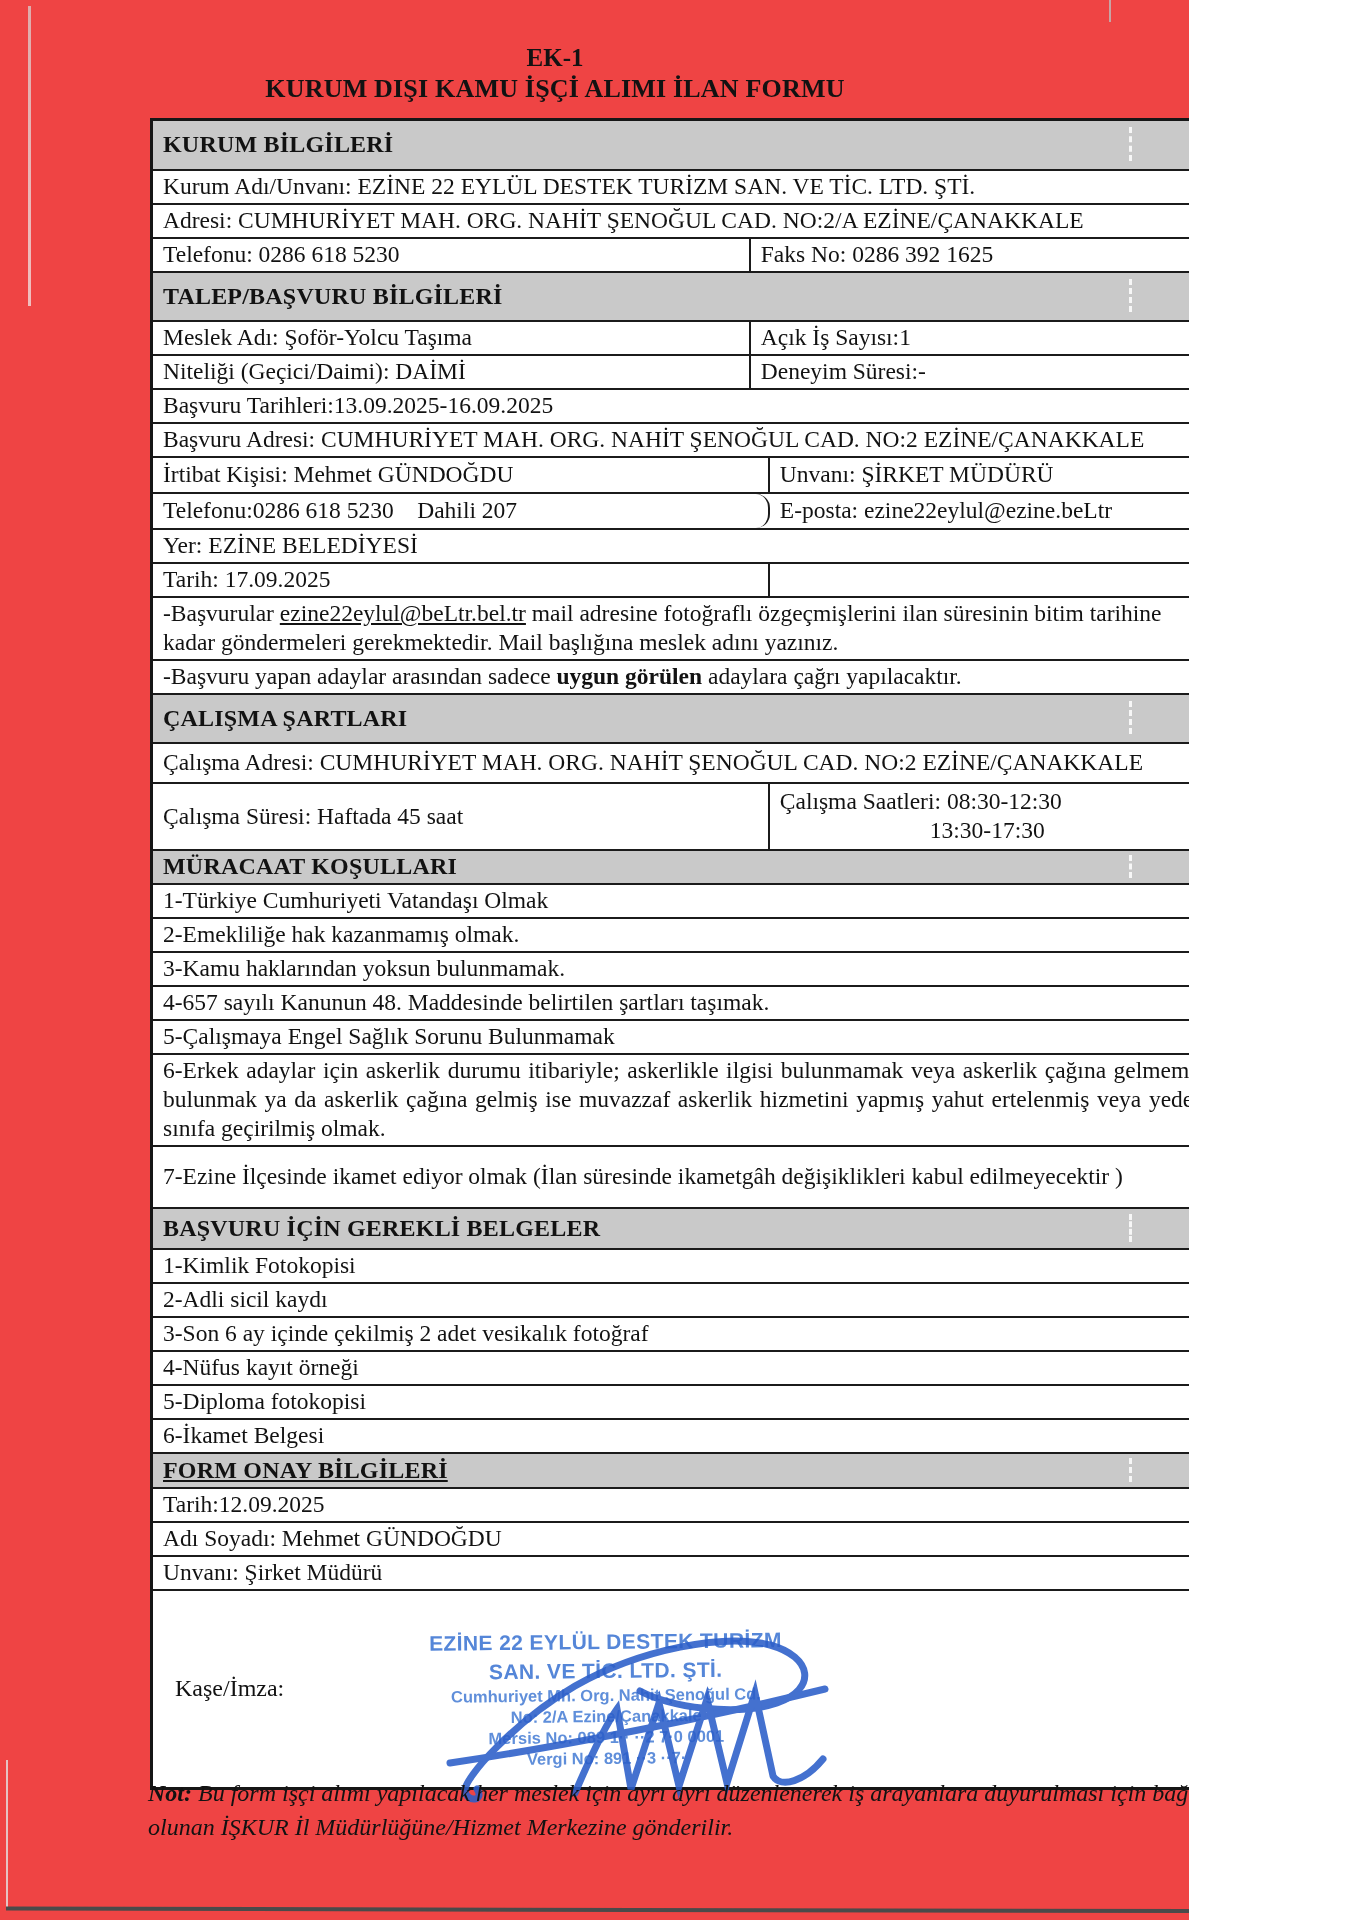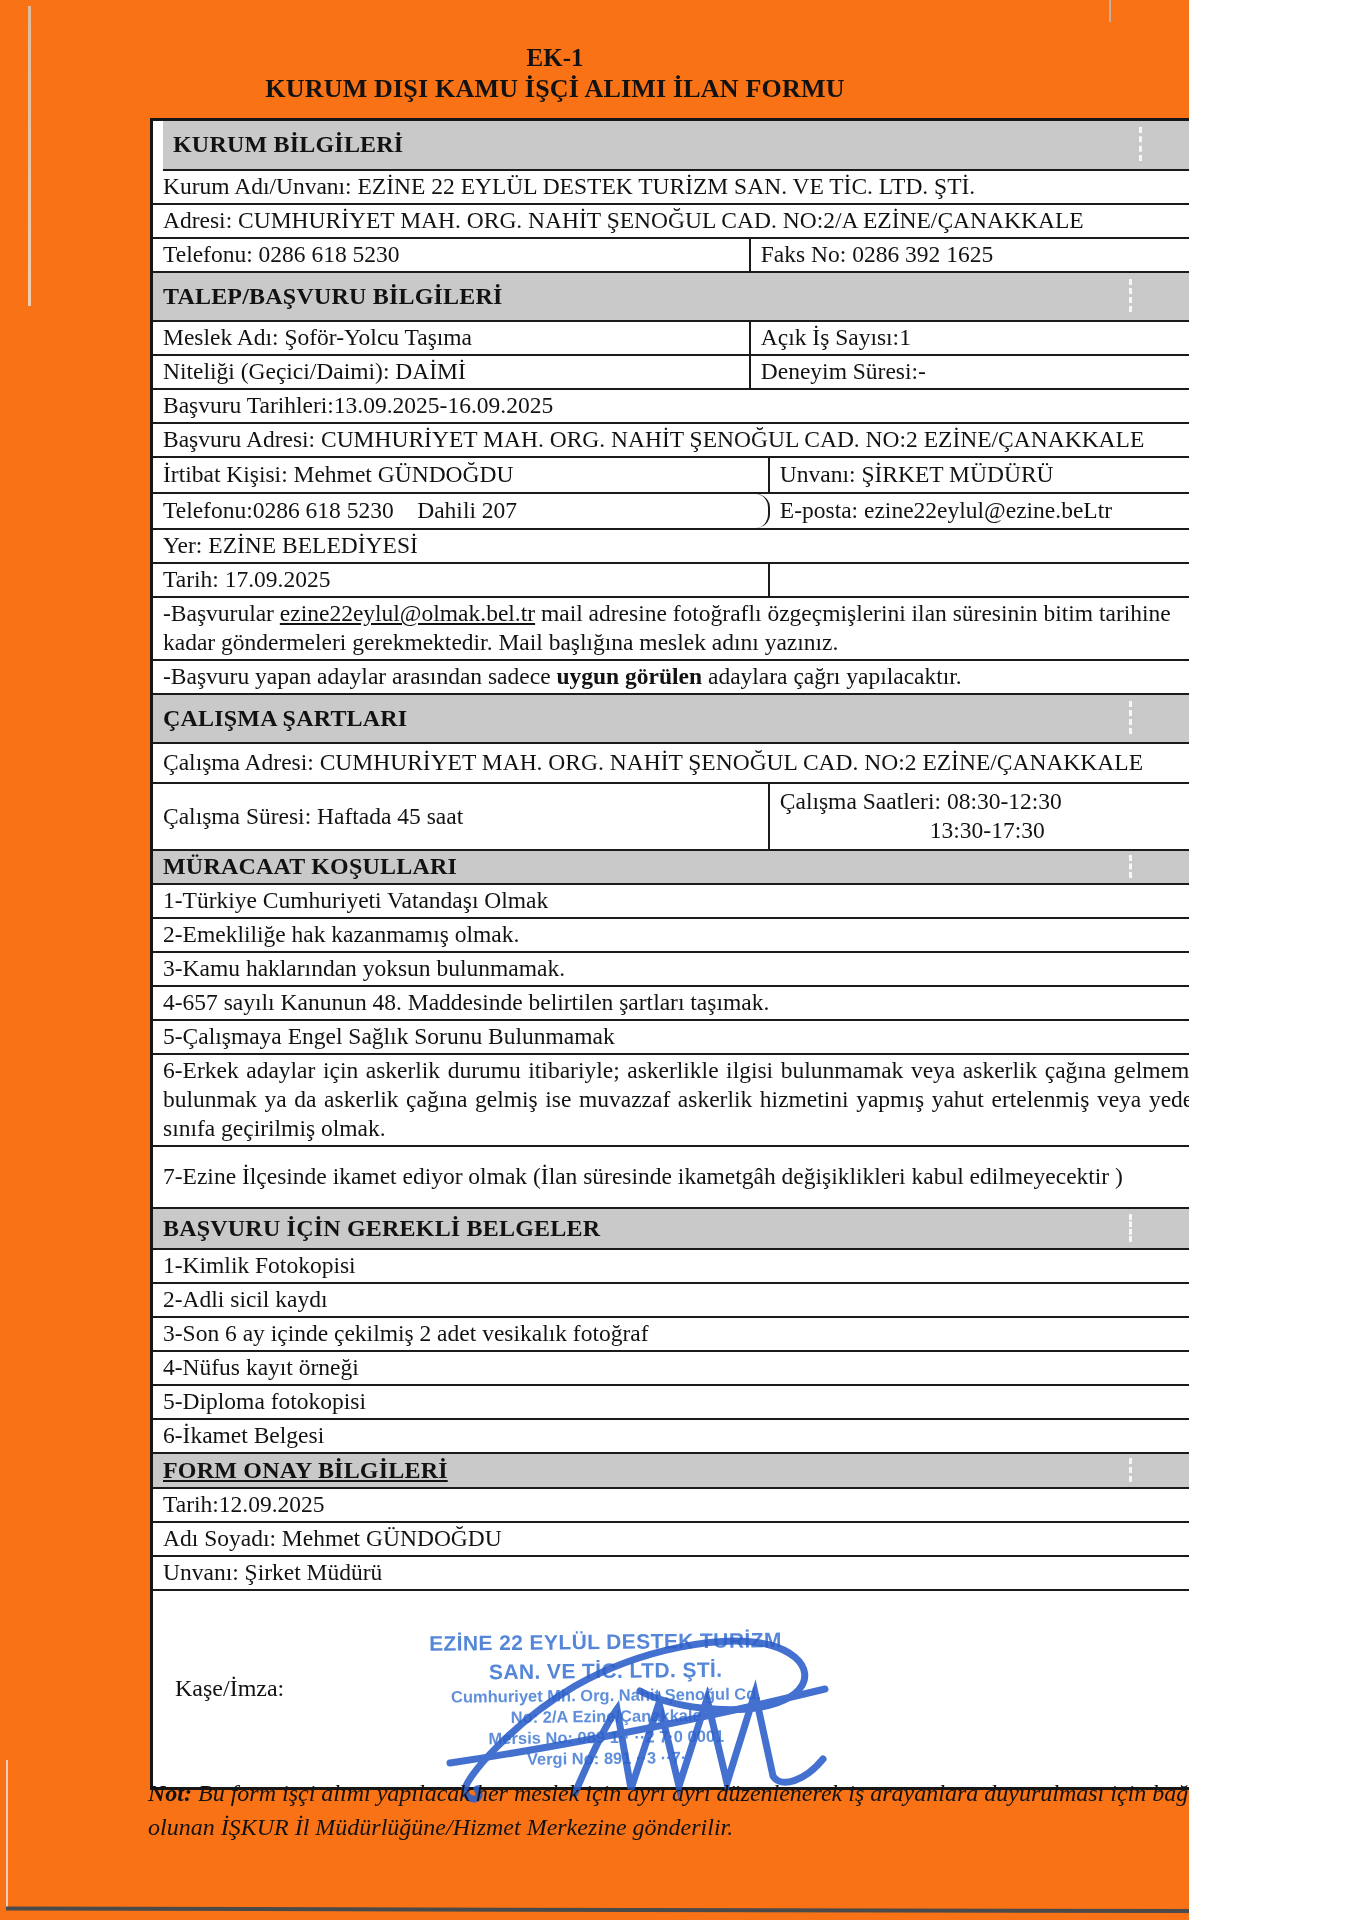--- a/index.html
+++ b/index.html
@@ -1,18 +1,18 @@
 <!DOCTYPE html>
 <html><head>
 <meta charset="utf-8">
 <style>
   html,body{margin:0;padding:0;background:#ffffff;}
   .page{
     position:relative; width:1189px; height:1920px; overflow:hidden;
-    background:#f97316; font-family:"Liberation Serif", serif; color:#121212;
+    background:#ef4444; font-family:"Liberation Serif", serif; color:#121212;
   }
   
   .edge-left{position:absolute;left:28px;top:6px;width:3px;height:300px;
     background:linear-gradient(#d8d8d8,#f2f2f2);opacity:.7;}
   .edge-left2{position:absolute;left:6px;top:1760px;width:2px;height:150px;background:#e3e3e3;opacity:.8;}
   .edge-corner{position:absolute;left:1109px;top:0;width:2px;height:22px;background:#bdbdbd;opacity:.8;}
   .edge-bottom{position:absolute;left:6px;top:1908px;width:1345px;height:4px;
     background:#4a4a4a;transform:rotate(.12deg);}
   
   .title-wrap{position:absolute;left:0;top:42px;width:1110px;text-align:center;line-height:1.25;}
@@ -27,21 +27,21 @@
       font-size:23.5px;line-height:29px;position:relative;background:#fff;}
   .tr:last-child{border-bottom:none;}
   .td{padding:1px 6px 2px 10px;box-sizing:border-box;}
   .cols .td.l{flex:0 0 56.5%;border-right:2px solid #1b1b1b;align-self:stretch;display:flex;align-items:center;}
   .cols .td.l>span{display:block;}
   .cols .td.r{flex:1;}
   .cols.wide .td.l{flex:0 0 58.3%;}
   .g{background:#c9c9c9;font-weight:bold;font-size:24px;letter-spacing:.2px;}
   .g::after{content:"";position:absolute;left:976px;top:12%;height:72%;
     border-left:3px dashed rgba(255,255,255,.85);}
-  .g.h48{min-height:48px;margin-left:10px;} .g.h47{min-height:47px;} .g.h39{min-height:39px;}
+  .g.h48{min-height:48px;} .g.h47{min-height:47px;} .g.h39{min-height:39px;}
   .g.h33{min-height:33px;text-decoration:underline;} .g.h30{min-height:30px;}
   .rh30{min-height:30px;text-align:center;} .rh31{min-height:31px;} .rh32{min-height:32px;align-items:center;}
   .rh34{min-height:34px;} .rh38{min-height:38px;} .rh59{min-height:59px;}
   .rh65{min-height:65px;} .rh90{min-height:90px;} .rh60{min-height:60px;}
   .rh196{min-height:196px;}
   .just .td{text-align:justify;}
   .pre{white-space:pre-wrap;border-radius:14px;}
   .email-link{text-decoration:underline;}
   .b{font-weight:bold;}
   .sched2{display:block;margin-left:150px;}
@@ -128,21 +128,21 @@
 
     <div class="tr rh32">
       <div class="td">Yer: EZİNE BELEDİYESİ</div>
     </div>
     <div class="tr cols wide rh32">
       <div class="td l">
           <span>Tarih: 17.09.2025</span>
         </div>
     </div>
     <div class="tr rh59">
-      <div class="td"><span>-Başvurular </span><span class="email-link">ezine22eylul@olmak.bel.tr</span><span> mail adresine fotoğraflı özgeçmişlerini ilan süresinin bitim tarihine kadar göndermeleri gerekmektedir. Mail başlığına meslek adını yazınız.</span></div>
+      <div class="td"><span>-Başvurular </span><span class="email-link">ezine22eylul@beLtr.bel.tr</span><span> mail adresine fotoğraflı özgeçmişlerini ilan süresinin bitim tarihine kadar göndermeleri gerekmektedir. Mail başlığına meslek adını yazınız.</span></div>
     </div>
     <div class="tr rh31">
       <div class="td"><span>-Başvuru yapan adaylar arasından sadece </span><span class="b">uygun görülen</span><span> adaylara çağrı yapılacaktır.</span></div>
     </div>
 
     <div class="tr g h47">
       <div class="td">ÇALIŞMA ŞARTLARI</div>
     </div>
     <div class="tr rh38">
       <div class="td">Çalışma Adresi: CUMHURİYET MAH. ORG. NAHİT ŞENOĞUL CAD. NO:2 EZİNE/ÇANAKKALE</div>

